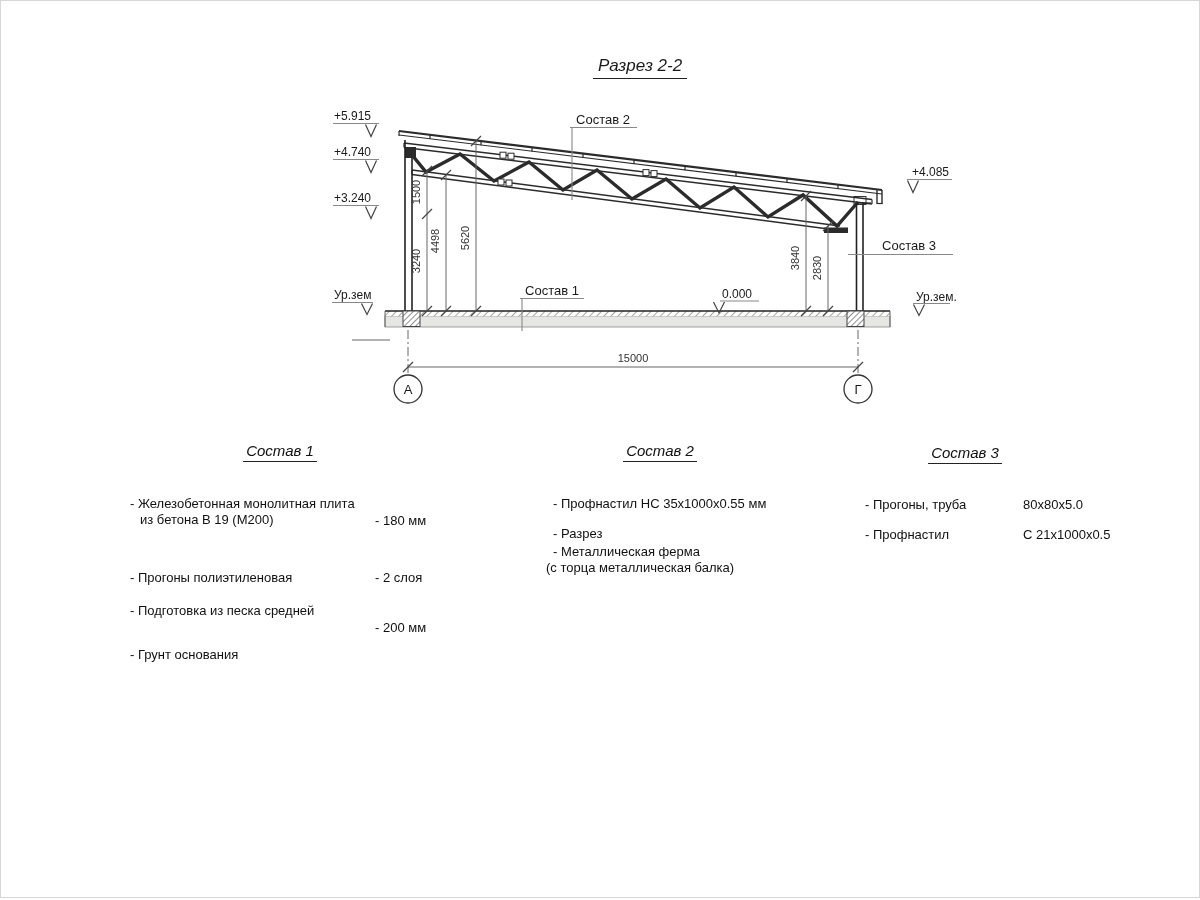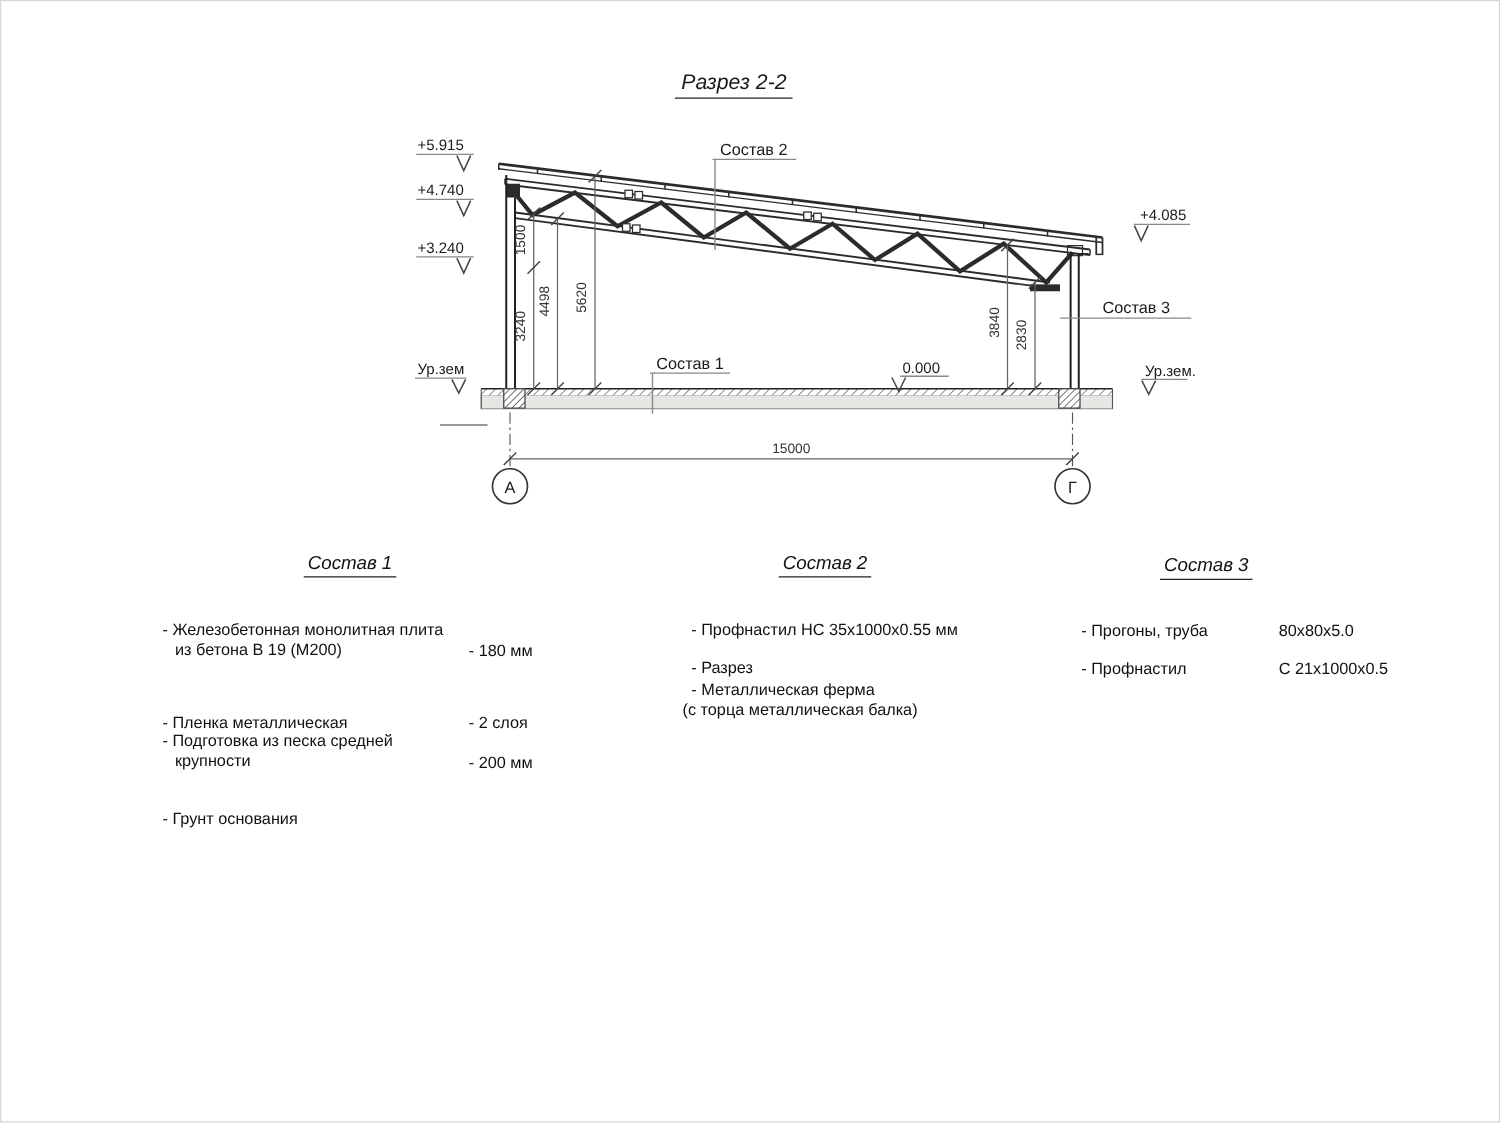--- a/index.html
+++ b/index.html
@@ -6,21 +6,21 @@
   #page{position:relative;width:1200px;height:900px;background:#ffffff;overflow:hidden;
         font-family:"Liberation Sans", sans-serif;color:#1a1a1a;}
   #page-frame{position:absolute;left:0;top:0;width:1198px;height:896px;border:1px solid #d6d6d6;}
   svg{position:absolute;left:0;top:0;}
   text{font-family:"Liberation Sans", sans-serif;}
   .dwg-label{font-size:13px;fill:#1a1a1a;}
   .dim-txt{font-size:11px;fill:#333;}
   .elev-txt{font-size:12px;fill:#1a1a1a;}
   .axis-txt{font-size:13px;fill:#1a1a1a;}
 
-  #main-title{position:absolute;left:540px;top:56px;width:200px;text-align:left;}
+  #main-title{position:absolute;left:540px;top:56px;width:200px;text-align:center;}
   #main-title span{display:inline-block;font-size:17px;font-style:italic;
         border-bottom:1.6px solid #222;padding:0 5px 2px;}
 
   .legend-block{position:absolute;font-size:13px;line-height:16px;color:#111;}
   .legend-title{text-align:center;height:22px;}
   .legend-title span{display:inline-block;font-size:15px;font-style:italic;
         border-bottom:1px solid #222;padding:0 3px 2px;}
   .li{position:absolute;left:0;width:100%;}
   .li .nm2{padding-left:10px;}
   .li .val{position:absolute;top:0;white-space:nowrap;}
@@ -207,26 +207,25 @@
   <div class="legend-block" style="left:130px;top:443px;width:300px;height:240px">
     <div class="legend-title">
       <span>Состав 1</span>
     </div>
     <div class="li" style="top:53px">
       <div class="nm">- Железобетонная  монолитная плита</div>
       <div class="nm nm2">из бетона В 19 (М200)</div>
       <span class="val v245" style="top:17px">- 180 мм</span>
     </div>
     <div class="li" style="top:127px">
-      <div class="nm">- Пленка металлическая</div>
+      <div class="nm">- Прогоны полиэтиленовая</div>
       <span class="val v245">-  2 слоя</span>
     </div>
-    <div class="li" style="top:142px">
+    <div class="li" style="top:160px">
       <div class="nm">- Подготовка из песка средней</div>
-      <div class="nm nm2">крупности</div>
       <span class="val v245" style="top:17px">- 200 мм</span>
     </div>
     <div class="li" style="top:204px">
       <div class="nm">- Грунт основания</div>
     </div>
   </div>
 
   <div class="legend-block pad8" style="left:545px;top:443px;width:230px;height:160px">
     <div class="legend-title">
       <span>Состав 2</span>

